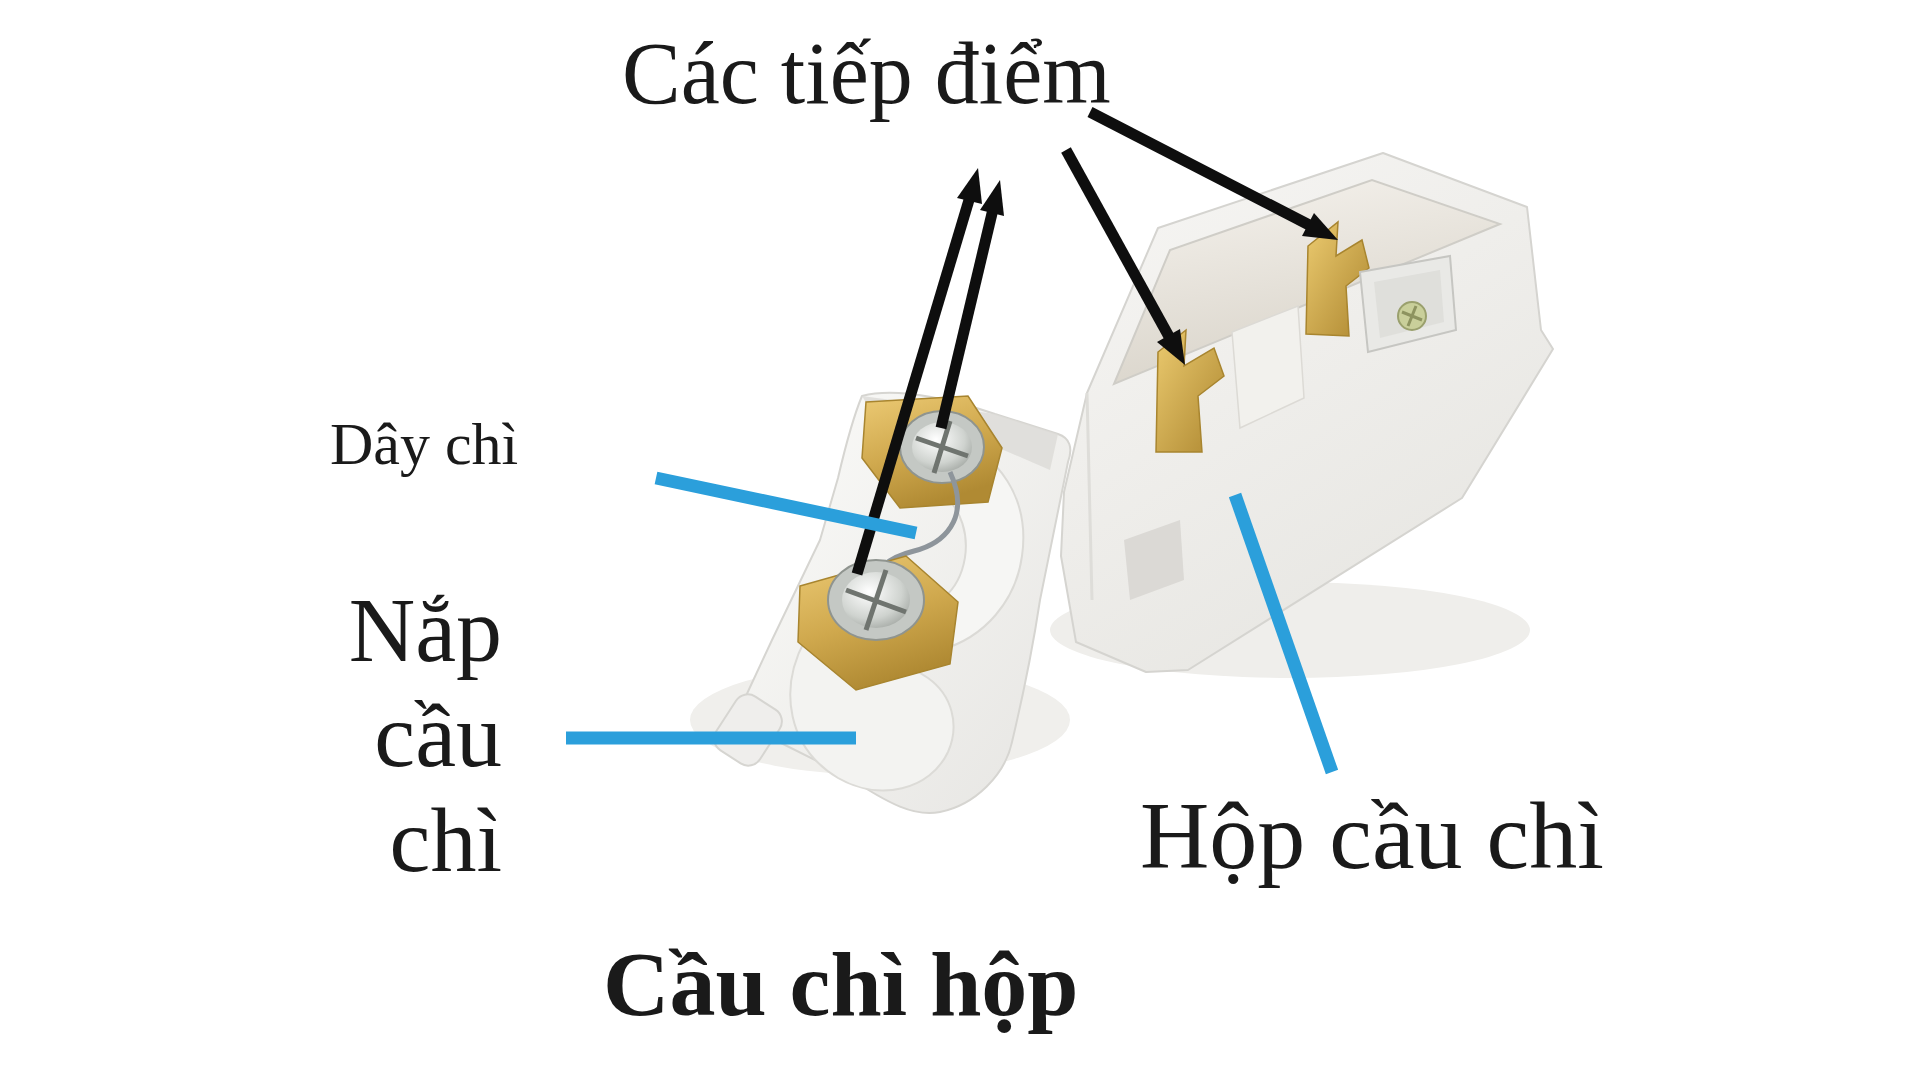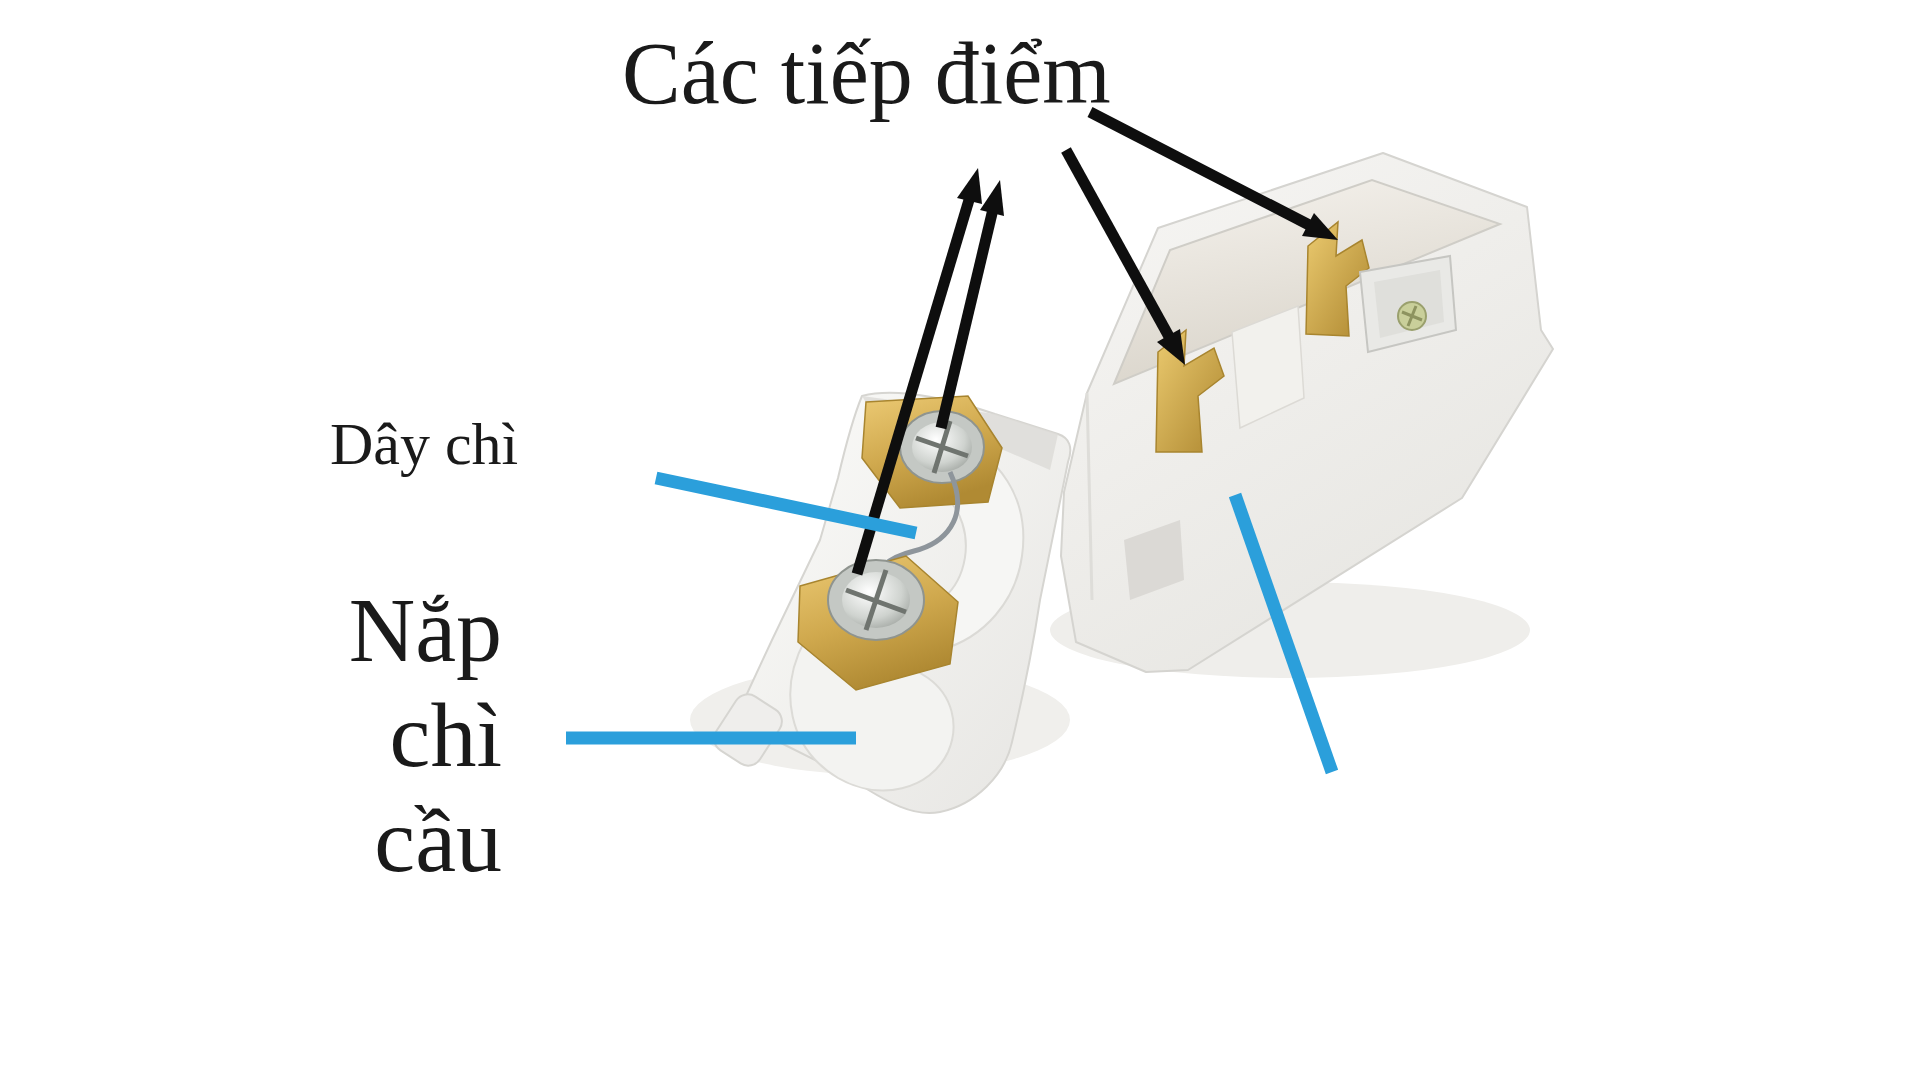--- a/index.html
+++ b/index.html
@@ -177,18 +177,20 @@
       <path class="blue-line" d="M 1235 495 L 1332 772"></path>
     </g>
   </svg>
 
   <div class="label label-contacts">Các tiếp điểm</div>
 
   <div class="label label-fusewire">Dây chì</div>
 
   <div class="label label-fusecap">
     <div>Nắp</div>
+    <div>cầu</div>
     <div>chì</div>
-    <div>cầu</div>
   </div>
 
+  <div class="label label-fusebox">Hộp cầu chì</div>
 
+  <div class="label label-caption">Cầu chì hộp</div>
 </div>
 
 </body></html>

